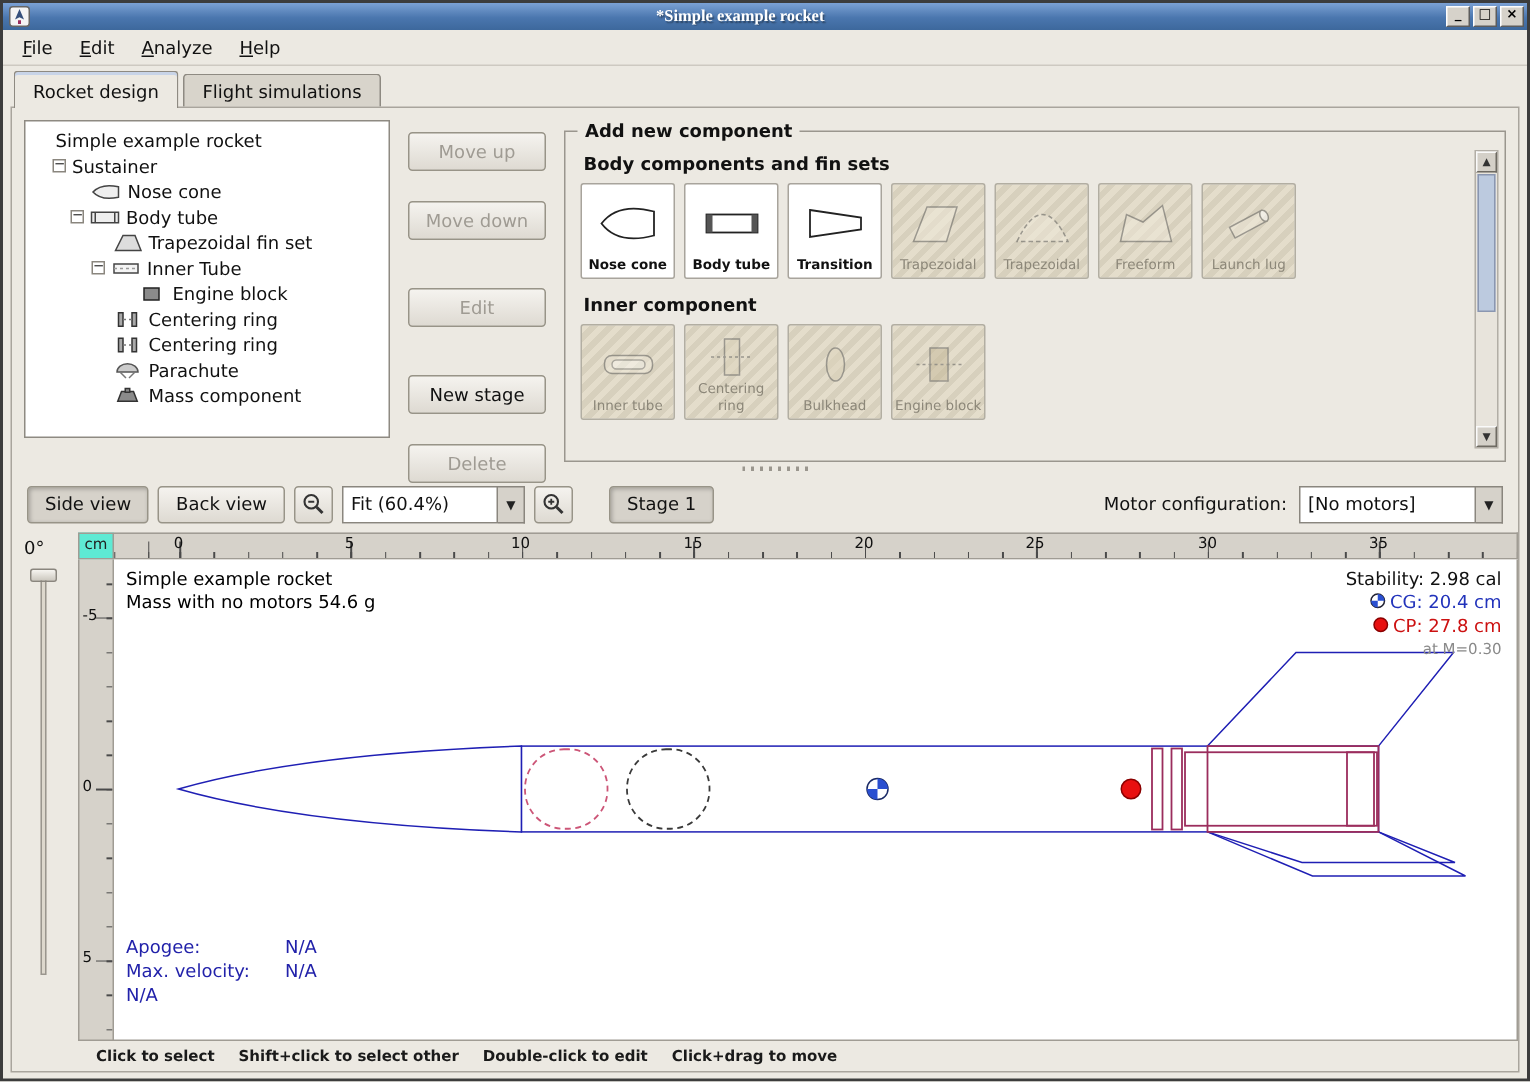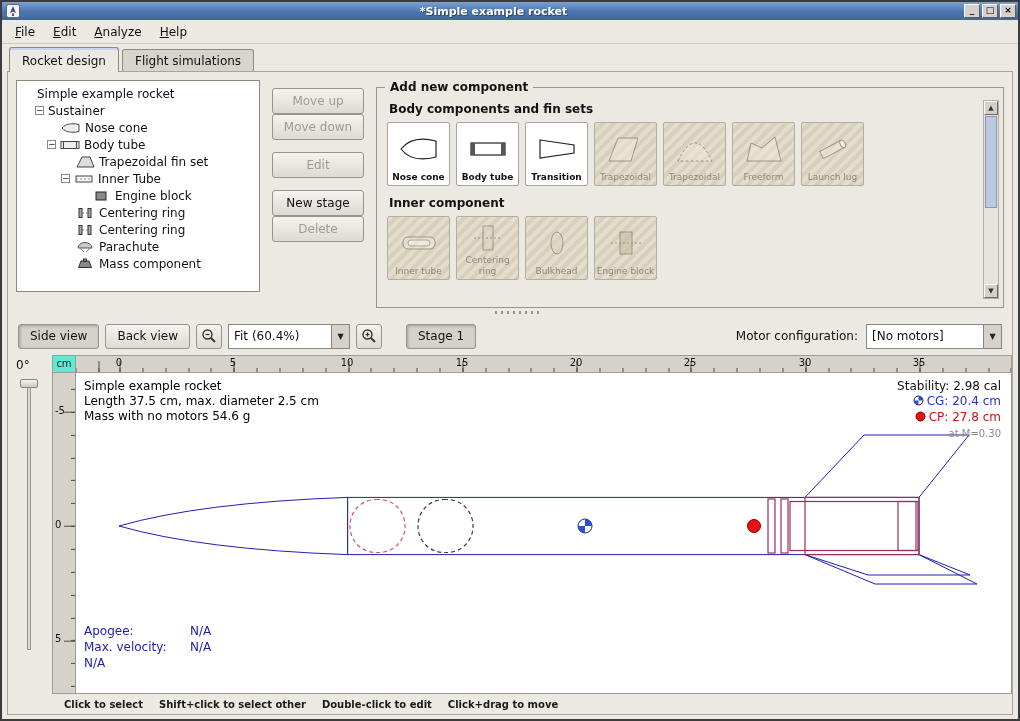--- a/index.html
+++ b/index.html
@@ -4,21 +4,21 @@
 <style>
   * { margin:0; padding:0; box-sizing:border-box; }
   html,body { width:1020px; height:721px; overflow:hidden; }
   body { font-family:"DejaVu Sans","Liberation Sans",sans-serif; font-size:12px; color:#111; }
 
   .window { width:1020px; height:721px; border:2px solid #3c3c3c; background:#ece9e2; display:flex; flex-direction:column; }
 
   
   .titlebar { height:18px; flex:none; background:linear-gradient(180deg,#7ba1d4 0%,#4a76ae 55%,#3d689c 100%); display:flex; align-items:center; padding:0 2px; }
   .app-icon { width:15px; height:14px; margin:0 4px 0 2px; display:flex; align-items:center; }
-  .title-text { flex:1; text-align:center; color:#fff; font-size:11px; font-weight:bold; text-shadow:1px 1px 1px rgba(0,0,0,.4); white-space:nowrap; overflow:hidden; }
+  .title-text { flex:1; text-align:center; color:#fff; font-size:11px; font-weight:bold; text-shadow:1px 1px 1px rgba(0,0,0,.4); white-space:nowrap; overflow:hidden;font-family:Liberation Serif, serif; }
   .win-btn { width:16px; height:14px; flex:none; background:#d6d2ca; border:1px solid; border-color:#fdfdfd #5c5c5c #5c5c5c #fdfdfd; margin-left:2px; font-size:9px; line-height:11px; text-align:center; color:#000; font-weight:bold; }
 
   
   .menubar { height:24px; flex:none; display:flex; align-items:center; padding-left:4px; background:#ece9e2; border-bottom:1px solid #cdc9c1; }
   .menu-item { display:inline-block; padding:3px 9px; font-size:12px; }
   .menu-item::first-letter { text-decoration:underline; }
 
   
   .tabsbar { height:27px; flex:none; display:flex; align-items:flex-end; padding-left:7px; }
   .tab { padding:4px 12px 4px; font-size:12px; background:#d8d4cb; border:1px solid #8e8a82; border-bottom:none; border-radius:3px 3px 0 0; margin-right:3px; position:relative; top:1px; z-index:1; }
@@ -29,21 +29,21 @@
   
   .top-section { height:236px; flex:none; display:flex; padding:8px 8px 0 8px; gap:12px; }
 
   .tree-panel { width:244px; height:212px; flex:none; background:#fff; border:1px solid #8e8a82; padding:4px 2px; overflow:hidden; }
   .tree-row { display:flex; align-items:center; height:17px; white-space:nowrap; }
   .expander { width:9px; height:9px; flex:none; border:1px solid #8a867e; background:#fff; margin-right:4px; font-size:9px; line-height:7px; text-align:center; color:#222; }
   .expander::before { content:"−"; }
   .tree-icon { flex:none; margin-right:4px; display:flex; align-items:center; }
   .tree-label { font-size:12px; }
 
-  .actions-col { width:92px; flex:none; display:flex; flex-direction:column; gap:0; padding-top:8px; }
+  .actions-col { width:92px; flex:none; display:flex; flex-direction:column; gap:20px; padding-top:8px; }
   .action-btn { height:26px; border:1px solid #989488; border-radius:3px; background:linear-gradient(#f5f3ef,#dedad2); font-size:12px; text-align:center; line-height:24px; }
   .action-btn.disabled { color:#9f9b93; }
   .action-btn.gap { margin-top:12px; }
 
   .add-group { flex:1; border:1px solid #9a968e; position:relative; margin-top:7px; padding:12px 26px 6px 10px; }
   .group-title { position:absolute; top:-8px; left:8px; background:#ece9e2; padding:0 5px; font-weight:bold; font-size:12px; }
   .comp-section-label { font-weight:bold; font-size:12px; margin:2px 0 6px 2px; }
   .comp-row { display:flex; gap:6px; margin-bottom:10px; }
   .comp-btn { width:63px; height:64px; flex:none; border:1px solid #a8a49c; border-radius:2px; background:#fff; display:flex; flex-direction:column; align-items:center; padding:4px 1px 3px; }
   .comp-btn .icon-box { flex:1; display:flex; align-items:center; justify-content:center; }
@@ -463,21 +463,20 @@
             <g>
               <circle cx="509" cy="153" r="7" fill="#ffffff" stroke="#1a2a66"></circle>
               <path d="M509,153 L509,146 A7,7 0 0 1 516,153 Z" fill="#2a4fd0"></path>
               <path d="M509,153 L509,160 A7,7 0 0 1 502,153 Z" fill="#2a4fd0"></path>
             </g>
             <circle cx="678" cy="153" r="6.5" fill="#e81010" stroke="#8a0000"></circle>
           </svg>
 
           <div class="info-block">
             <div>Simple example rocket</div>
-            <div>Length 37.5 cm, max. diameter 2.5 cm</div>
             <div>Mass with no motors 54.6 g</div>
           </div>
 
           <div class="stab-block">
             <div class="stab-line">Stability: 2.98 cal</div>
             <div class="stab-line cg">
               <span class="mini"><svg width="11" height="11" viewBox="0 0 11 11">
                     <circle cx="5.5" cy="5.5" r="4.5" fill="#fff" stroke="#223"></circle>
                     <path d="M5.5,5.5 L5.5,1 A4.5,4.5 0 0 1 10,5.5 Z" fill="#2a4fd0"></path>
                     <path d="M5.5,5.5 L5.5,10 A4.5,4.5 0 0 1 1,5.5 Z" fill="#2a4fd0"></path>

